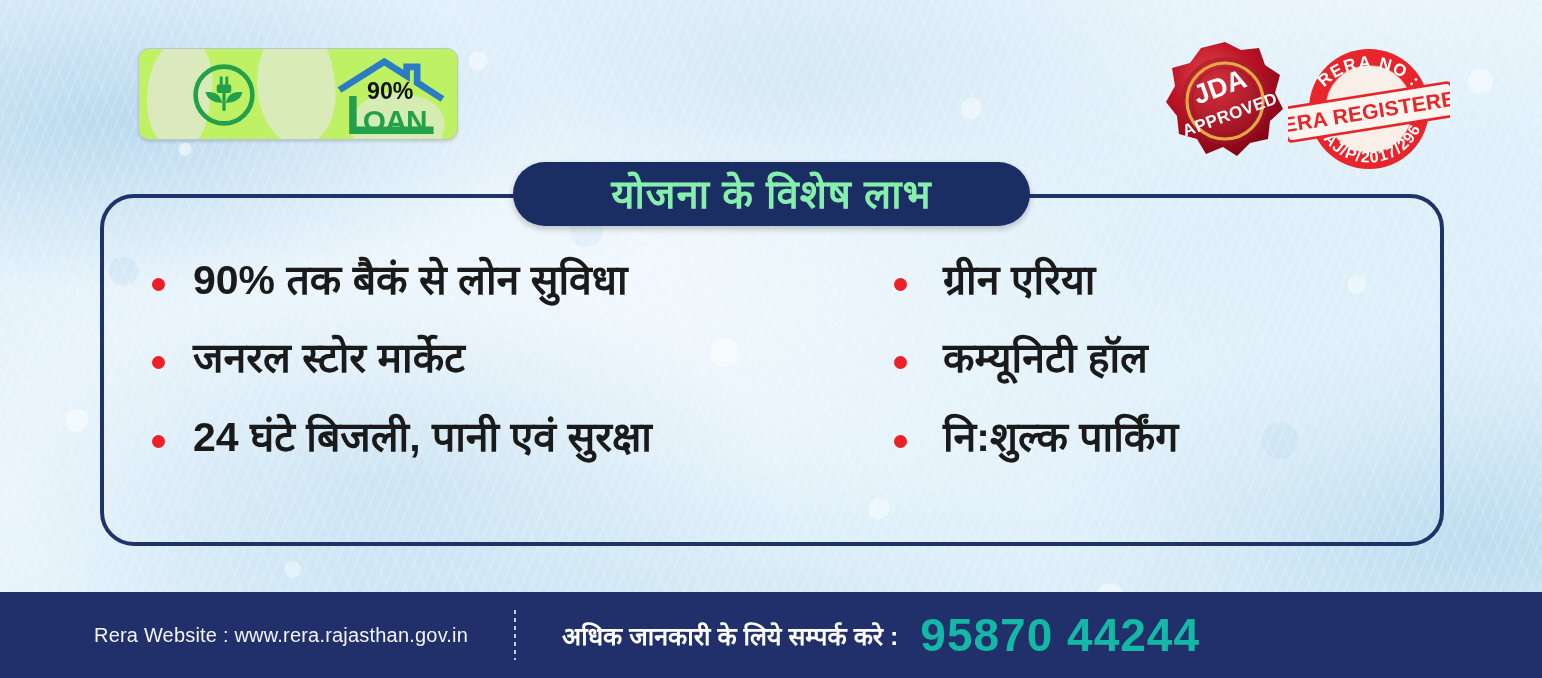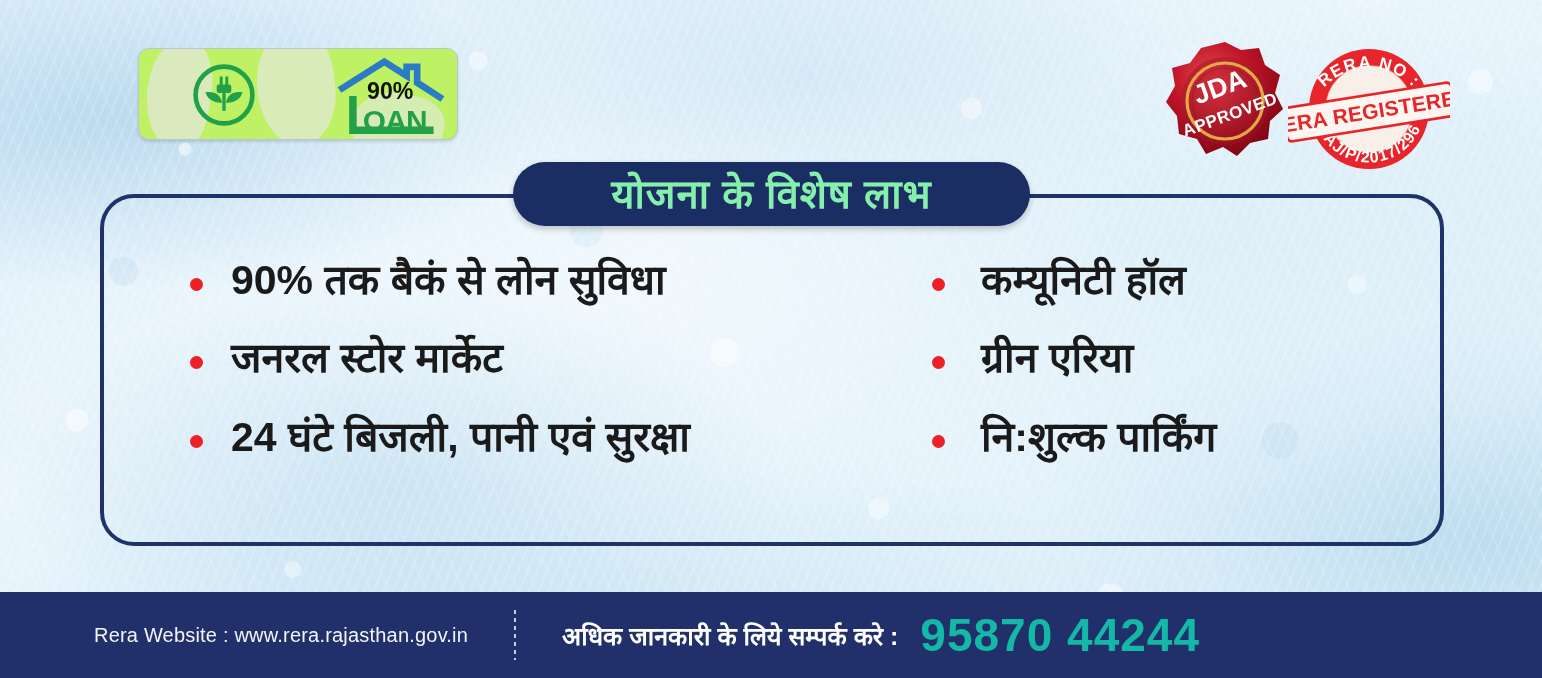--- a/index.html
+++ b/index.html
@@ -84,21 +84,21 @@
   }
   .title-pill .t {
     color:#86efac; font-size:40px; font-weight:bold; letter-spacing:1px;
     font-family:"Liberation Sans","DejaVu Sans",sans-serif;
     white-space:nowrap; line-height:1;
   }
 
   .cols { position:absolute; left:0; top:0; width:100%; height:100%;
           display:flex; padding:58px 0 0 0; z-index:3; }
   .col { flex:0 0 auto; }
-  .col.left  { width:760px; padding-left:48px;margin-left:38px; }
+  .col.left  { width:760px; padding-left:48px; }
   .col.right { width:560px; padding-left:30px; }
 
   .bullet { display:flex; align-items:flex-start; margin-bottom:30px; }
   .bullet .dot {
     width:13px; height:13px; border-radius:50%; background:#ee2027;
     margin-top:22px; flex:0 0 13px;
   }
   .bullet .txt {
     margin-left:28px; color:#1a1a1a; font-size:41px; font-weight:bold;
     line-height:1.18; white-space:nowrap;
@@ -219,25 +219,25 @@
       </div>
       <div class="bullet">
         <span class="dot"></span>
         <span class="txt">24 घंटे बिजली, पानी एवं सुरक्षा</span>
       </div>
     </div>
 
     <div class="col right">
       <div class="bullet">
         <span class="dot"></span>
+        <span class="txt">ग्रीन एरिया</span>
+      </div>
+      <div class="bullet">
+        <span class="dot"></span>
         <span class="txt">कम्यूनिटी हॉल</span>
-      </div>
-      <div class="bullet">
-        <span class="dot"></span>
-        <span class="txt">ग्रीन एरिया</span>
       </div>
       <div class="bullet">
         <span class="dot"></span>
         <span class="txt">नि:शुल्क पार्किंग</span>
       </div>
     </div>
 
   </div>
 </div>
 

